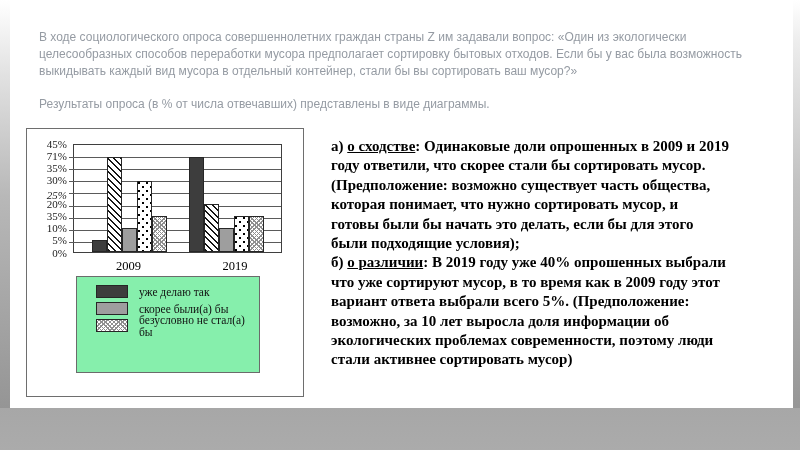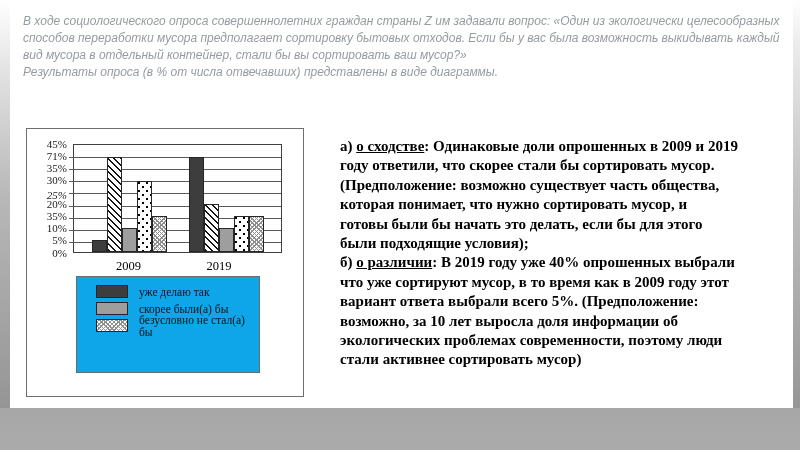--- a/index.html
+++ b/index.html
@@ -18,21 +18,21 @@
   }
   .bottom-band {
     position:absolute; left:0; top:408px; width:800px; height:42px;
     background:linear-gradient(180deg,#a7a7a7 0%,#ababab 100%);
   }
 
   .task {
     position:absolute; left:23px; top:13px; width:766px;
     font-size:12px; line-height:17px; color:#959ba3;
   }
-  .task p { margin:0;font-style:italic; }
+  .task p { margin:16px; }
 
   .chart-box {
     position:absolute; left:26px; top:128px; width:278px; height:269px;
     border:1px solid #6e6e6e; background:#fff;
   }
   .plot {
     position:absolute; left:46px; top:15px; width:209px; height:109px;
     border:1px solid #3f3f3f; background:#fff;
   }
   .gridline { position:absolute; left:-5px; right:0; height:1px; background:#5a5a5a; }
@@ -60,30 +60,30 @@
     background-image:
       repeating-linear-gradient(45deg,#8f8f8f 0 1px,transparent 1px 3px),
       repeating-linear-gradient(-45deg,#8f8f8f 0 1px,transparent 1px 3px);
   }
   .xlabel {
     position:absolute; top:130px; width:80px; text-align:center;
     font-family:"Liberation Serif", serif; font-size:12.5px; color:#000000;
   }
   .legend-box {
     position:absolute; left:49px; top:147px; width:184px; height:97px;
-    border:1px solid #6b6b6b; background:#0ea5e9; padding:6px 0 0 19px;
+    border:1px solid #6b6b6b; background:#86efac; padding:6px 0 0 19px;
   }
   .legend-row { display:flex; align-items:center; height:17px; }
   .legend-swatch { width:32px; height:13px; border:1px solid #262626; flex:none; }
   .legend-label {
     margin-left:11px; font-family:"Liberation Serif", serif; font-size:11.5px; color:#111;
   }
 
   .answer {
-    position:absolute; left:340px; top:137px; width:398px;
+    position:absolute; left:331px; top:137px; width:398px;
     font-family:"Liberation Serif", serif; font-weight:bold;
     font-size:15px; line-height:19.4px; color:#000;
     white-space:pre-wrap;
   }
   .answer .u { text-decoration:underline; }
 </style>
 </head>
 <body>
 
 <div class="stage">
@@ -124,21 +124,21 @@
         <div class="ylabel" style="top: 82.1667px;">35%</div>
         <div class="ylabel" style="top: 70.0556px;">20%</div>
         <div class="ylabel" style="top: 61px; font-style: italic;">25%</div>
         <div class="ylabel" style="top: 45.8333px;">30%</div>
         <div class="ylabel" style="top: 33.7222px;">35%</div>
         <div class="ylabel" style="top: 21.6111px;">71%</div>
         <div class="ylabel" style="top: 9.5px;">45%</div>
       </div>
     <div>
         <div class="xlabel" style="left: 61.5px;">2009</div>
-        <div class="xlabel" style="left: 152px;">2019</div>
+        <div class="xlabel" style="left: 168px;">2019</div>
       </div>
     <div class="legend-box">
         <div class="legend-row">
           <span class="legend-swatch p-solid-dark"></span>
           <span class="legend-label">уже делаю так</span>
         </div>
         <div class="legend-row">
           <span class="legend-swatch p-solid-gray"></span>
           <span class="legend-label">скорее были(а) бы</span>
         </div>

